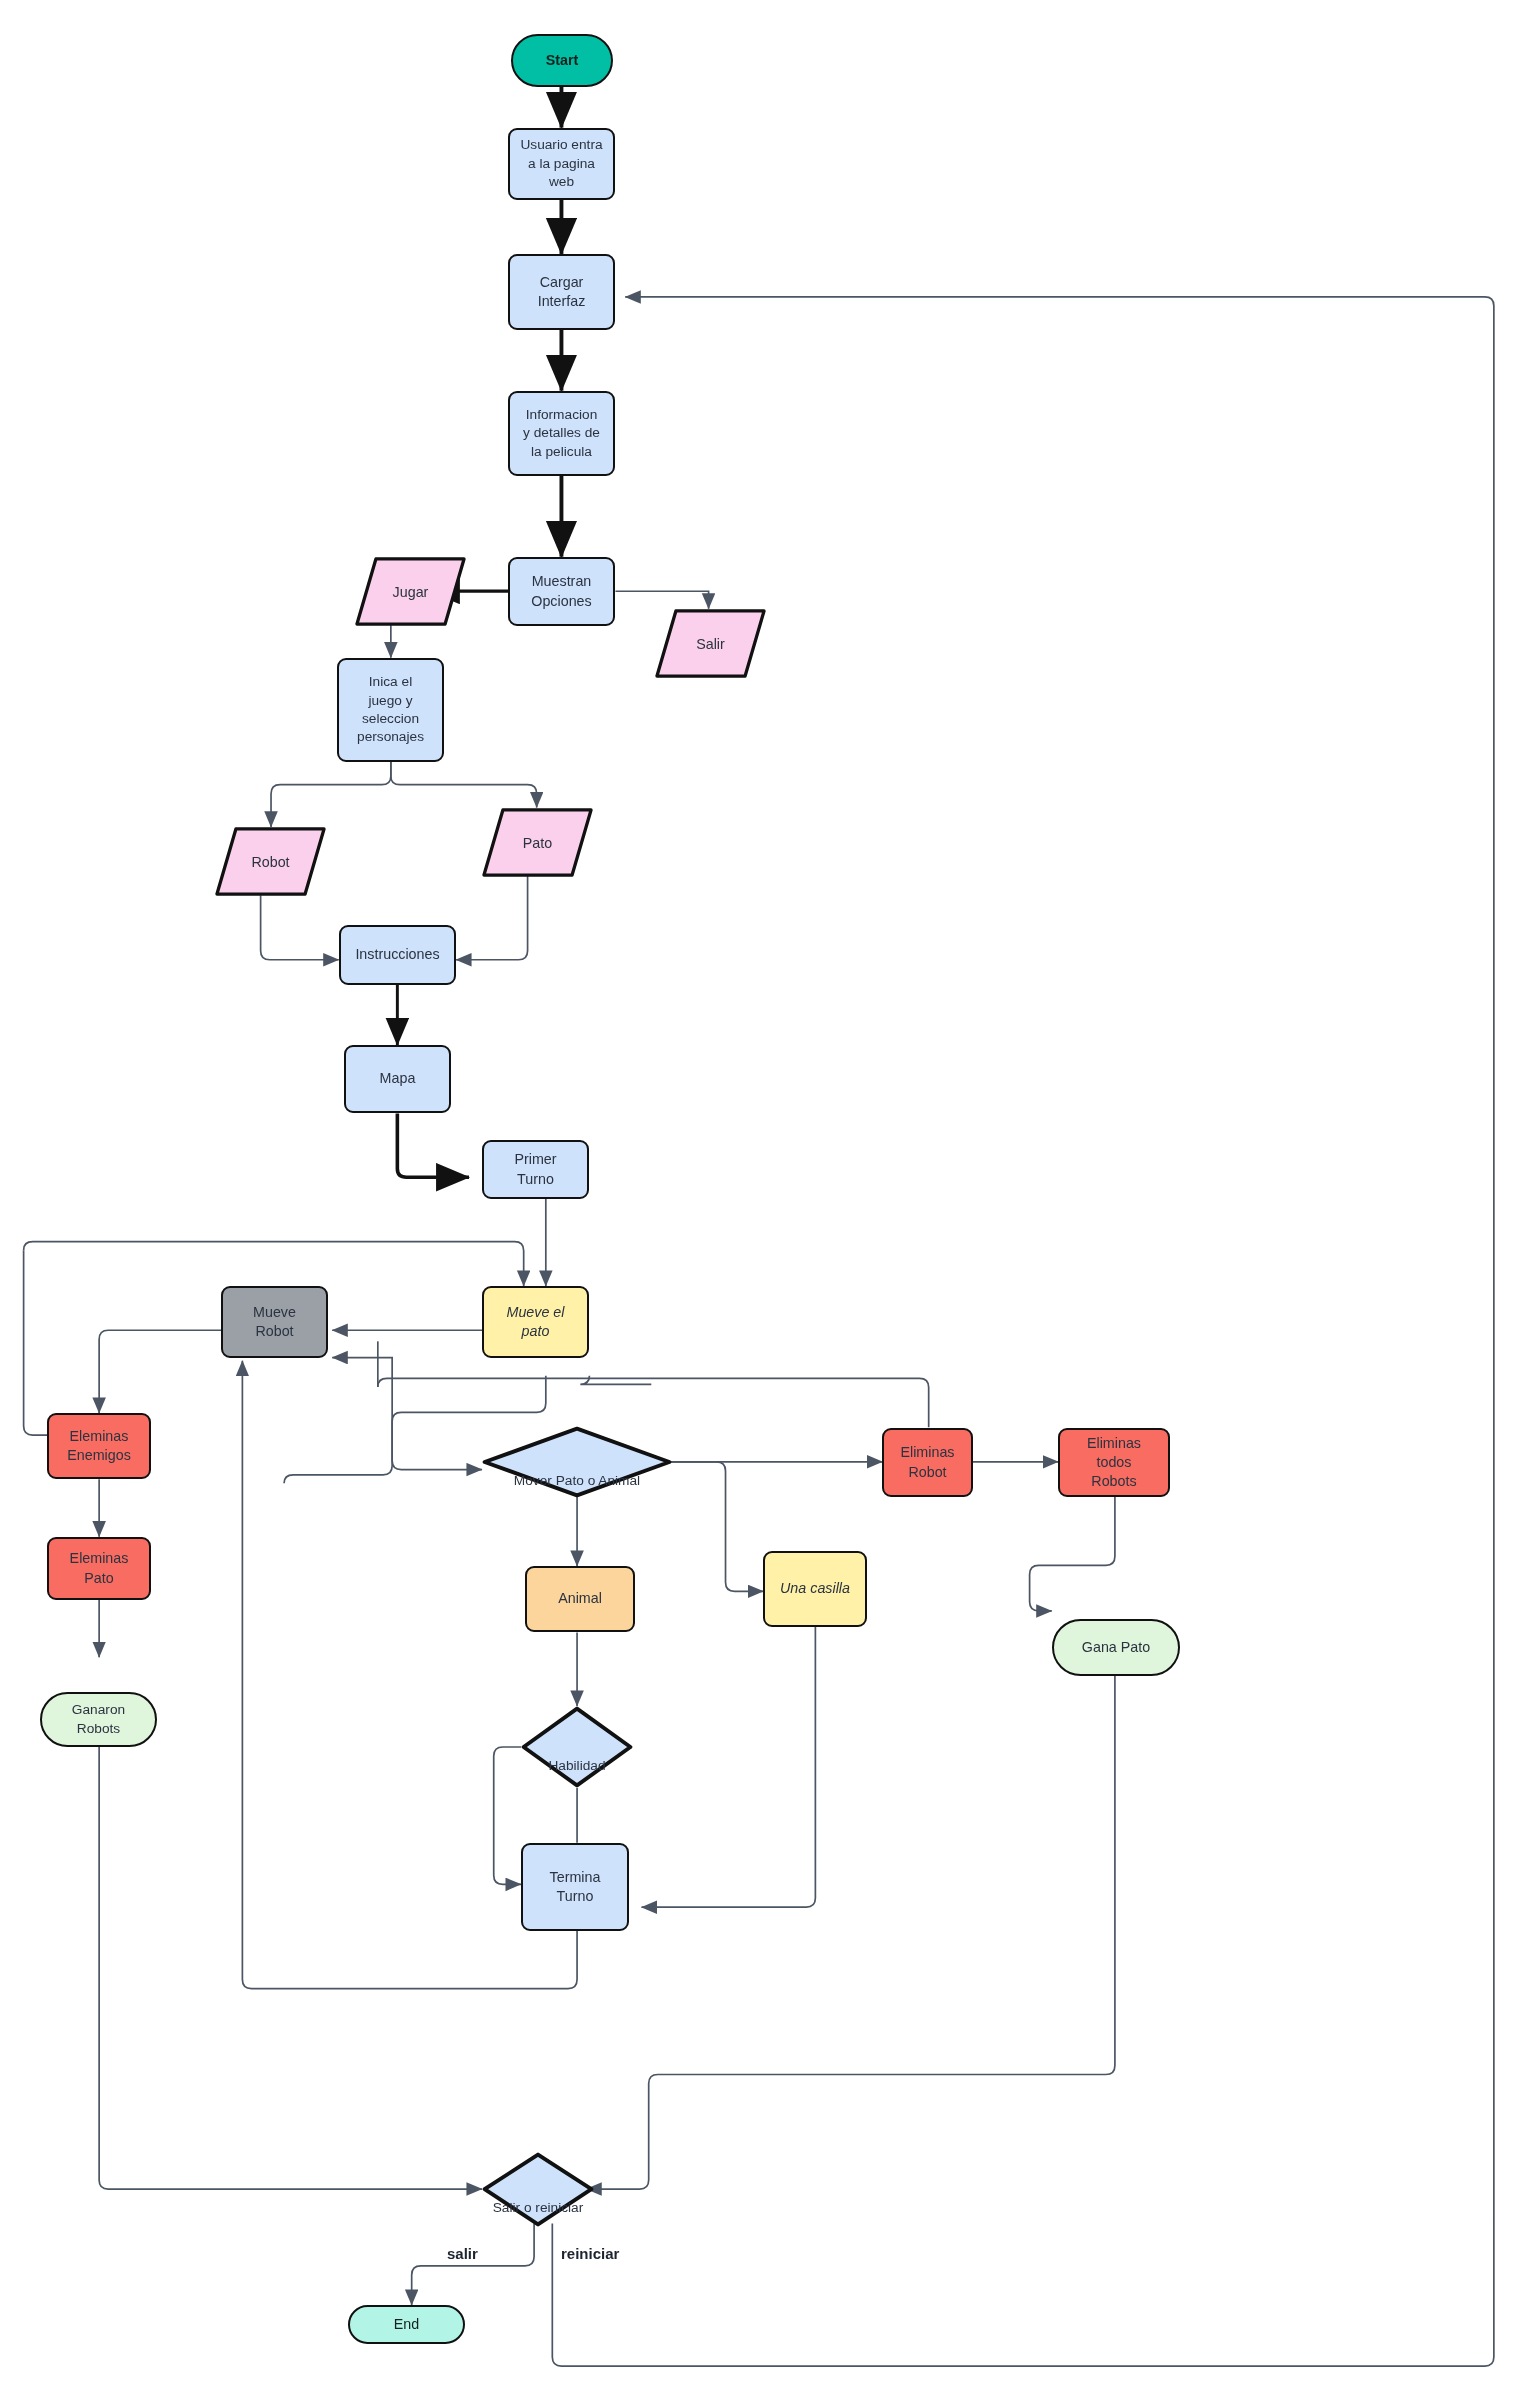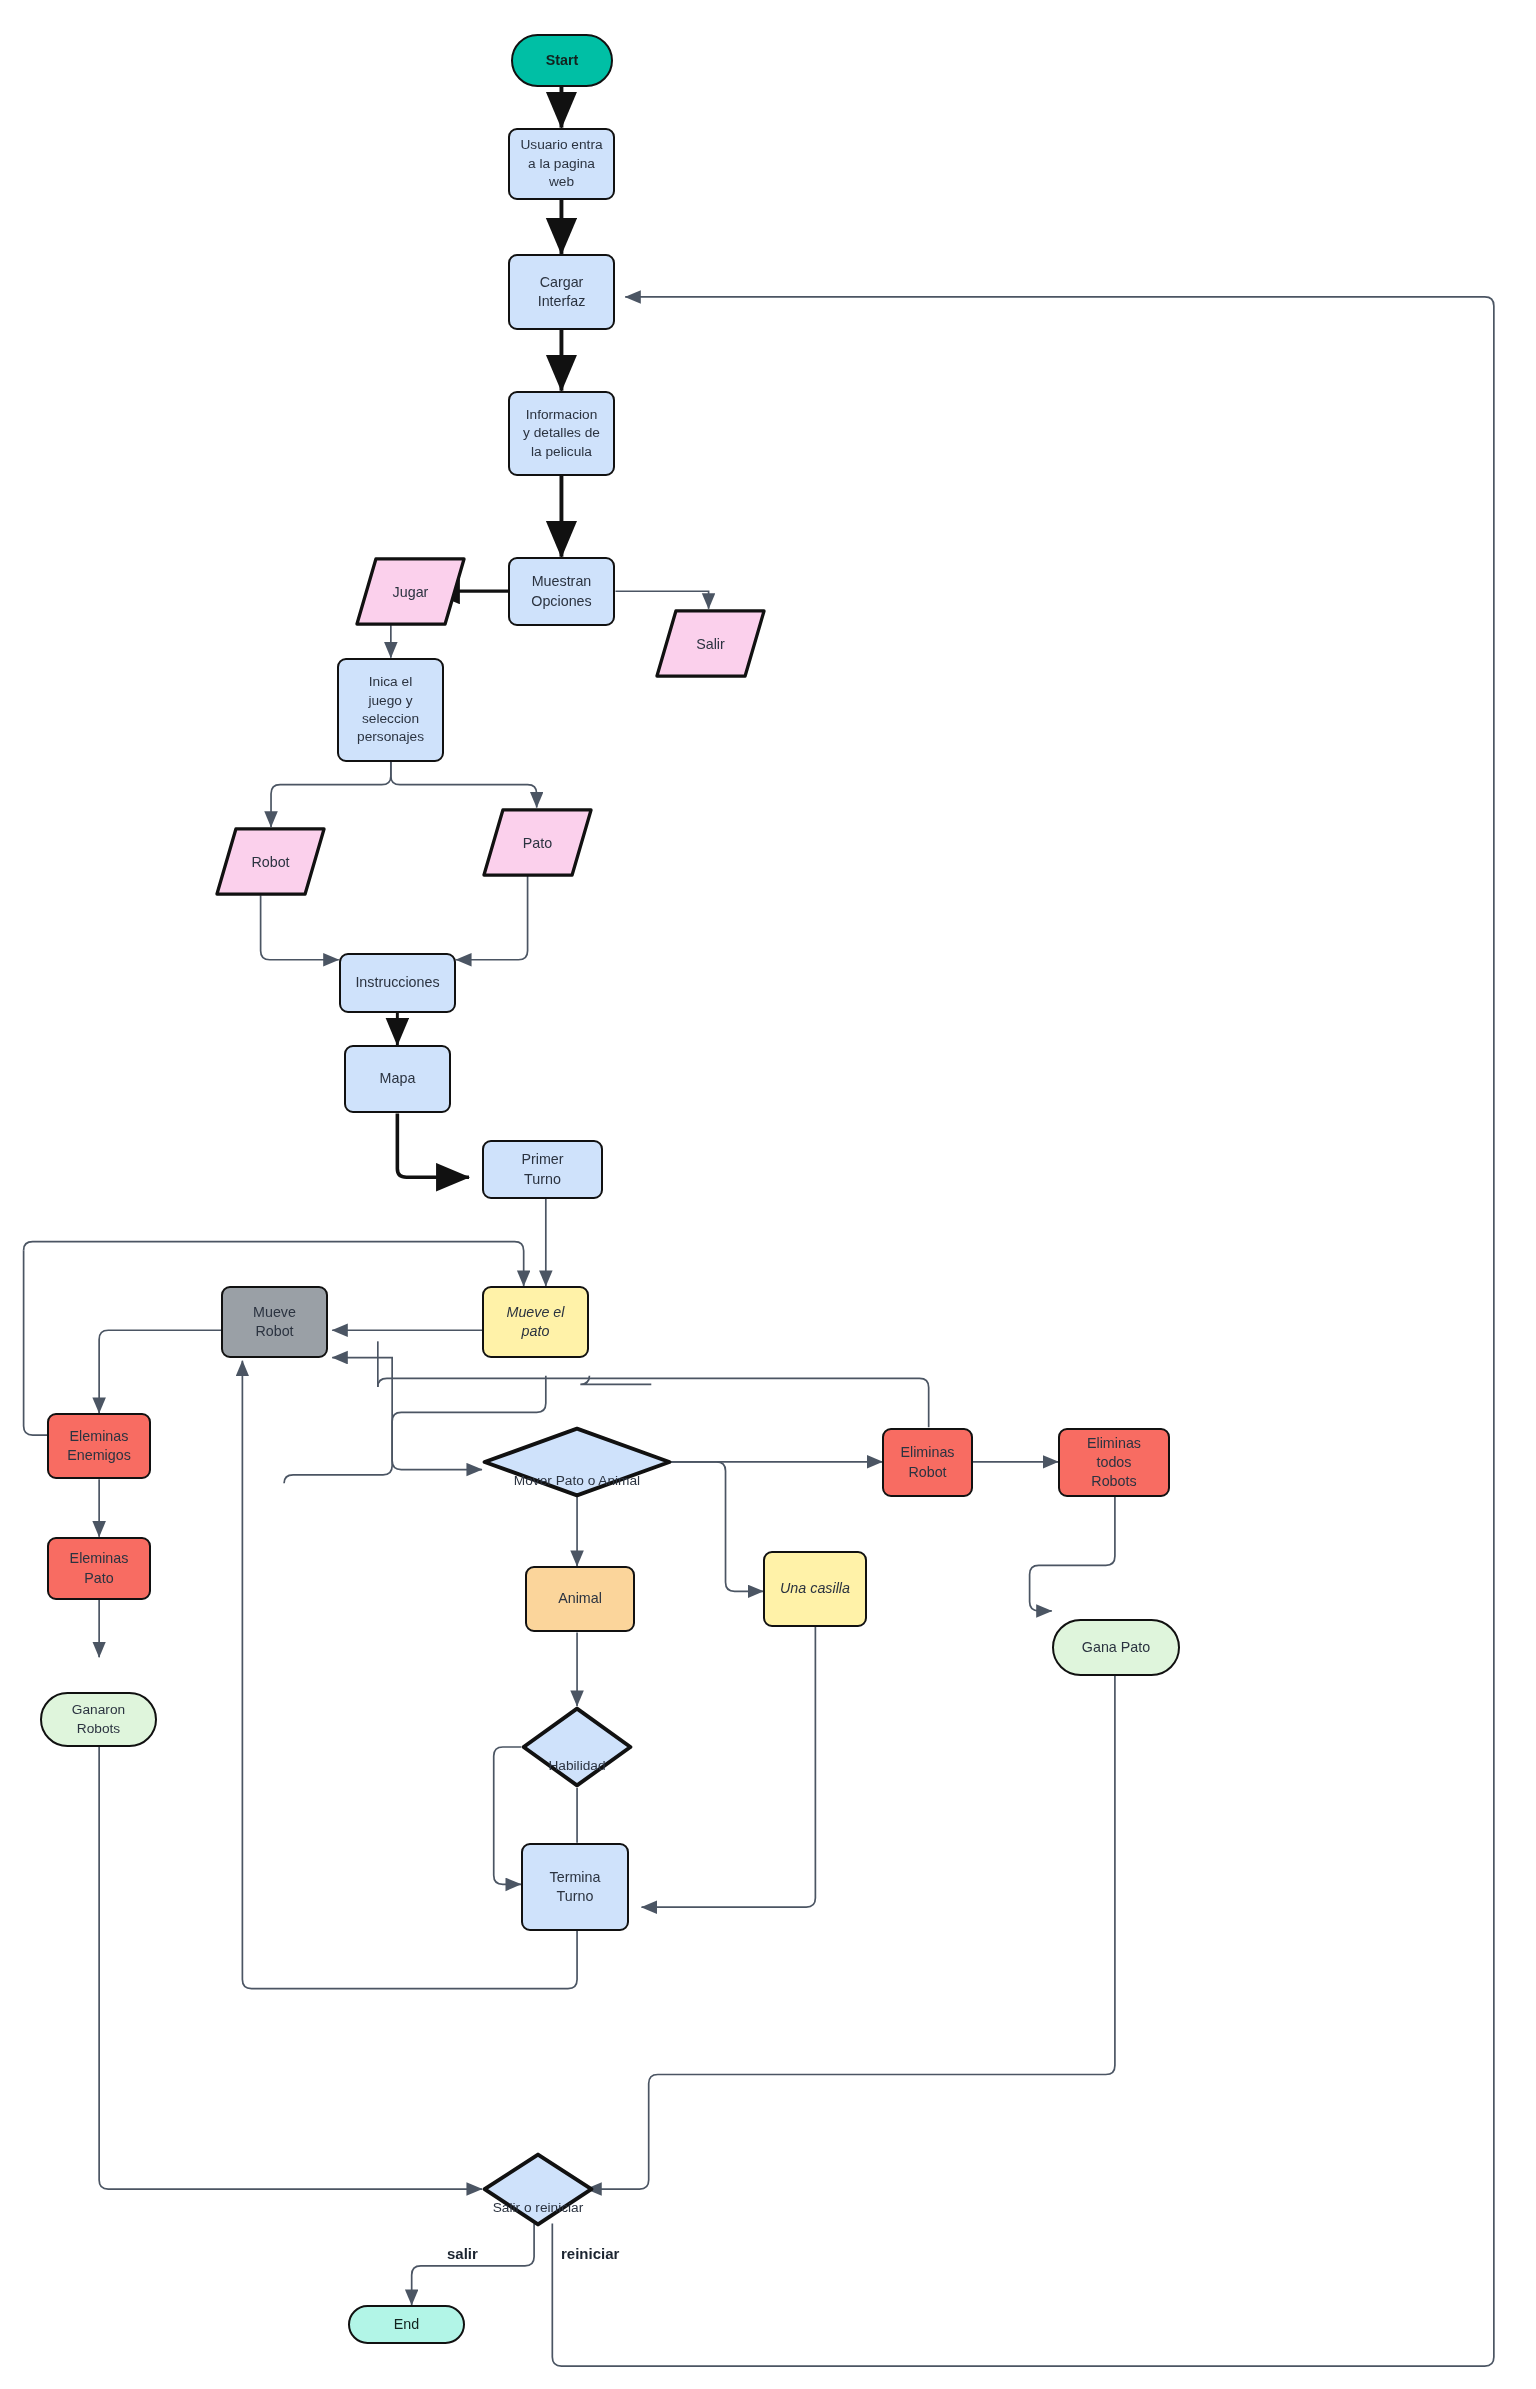--- a/index.html
+++ b/index.html
@@ -171,29 +171,29 @@
     <span>Robot</span>
   </div>
 
   <div class="para" style="left:482px;top:808px;width:111px;height:69px;font-size:14.3px;">
     <svg class="pshape" viewBox="0 0 170 106" preserveAspectRatio="none">
       <polygon points="32,3 167,3 138,103 3,103" fill="#fbd0ec" stroke="#111" stroke-width="5" stroke-linejoin="round"></polygon>
     </svg>
     <span>Pato</span>
   </div>
 
-  <div class="node rect blue" style="left:339px;top:925px;width:117px;height:60px;font-size:14.3px;margin-top:28px;">
+  <div class="node rect blue" style="left:339px;top:925px;width:117px;height:60px;font-size:14.3px;">
     <span>Instrucciones</span>
   </div>
 
   <div class="node rect blue" style="left:344px;top:1045px;width:107px;height:68px;font-size:14.3px;">
     <span>Mapa</span>
   </div>
 
-  <div class="node rect blue" style="left:482px;top:1140px;width:121px;height:59px;font-size:14.3px;">
+  <div class="node rect blue" style="left:482px;top:1140px;width:107px;height:59px;font-size:14.3px;">
     <span>Primer
 Turno</span>
   </div>
 
   <div class="node rect gray" style="left:221px;top:1286px;width:107px;height:72px;font-size:14.3px;">
     <span>Mueve
 Robot</span>
   </div>
 
   <div class="node rect yellow" style="left:482px;top:1286px;width:107px;height:72px;font-size:14.3px;">

